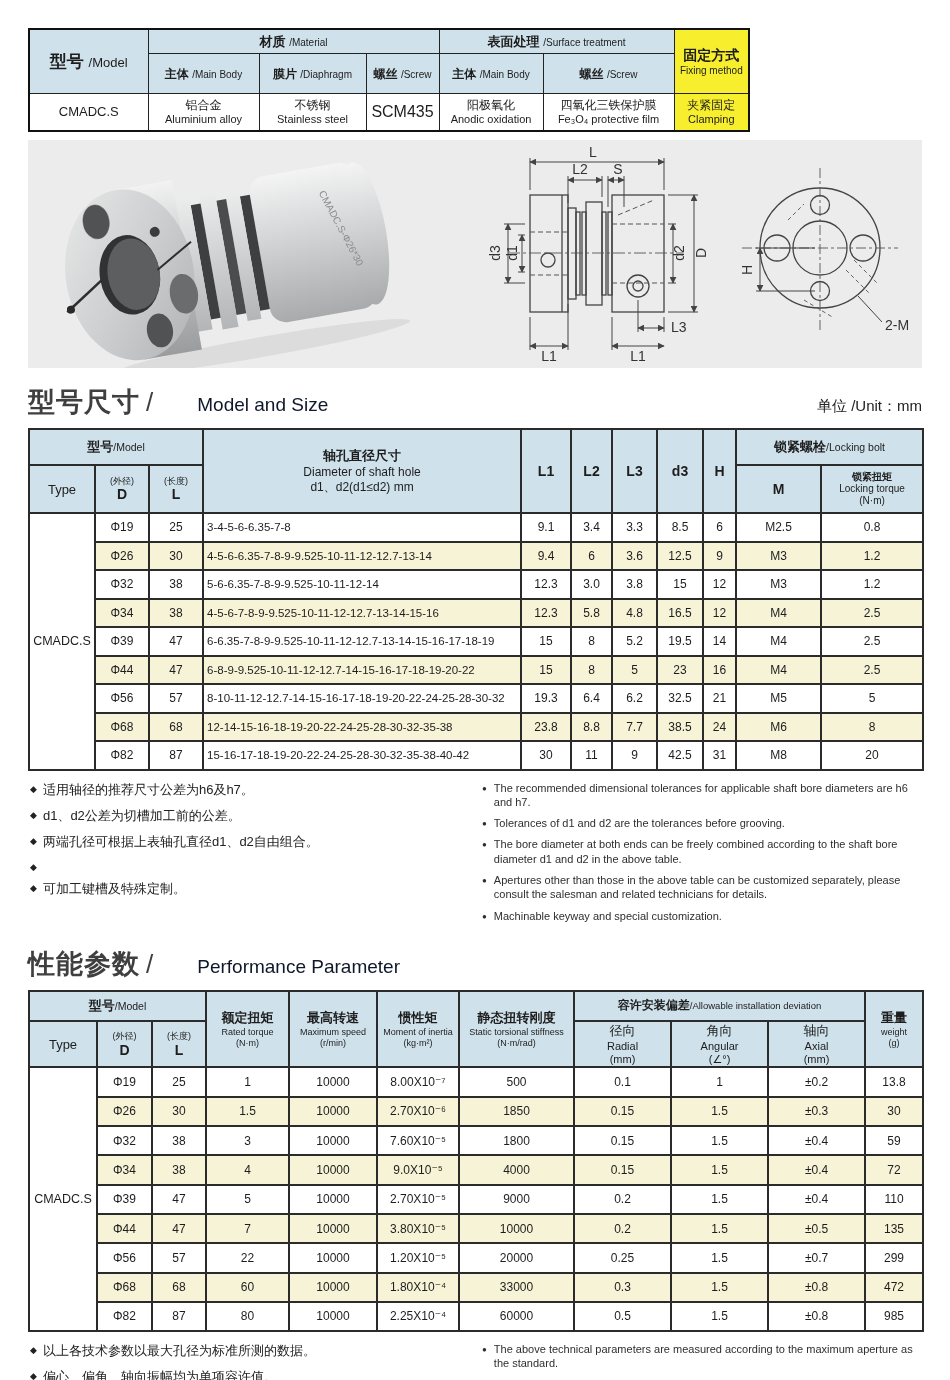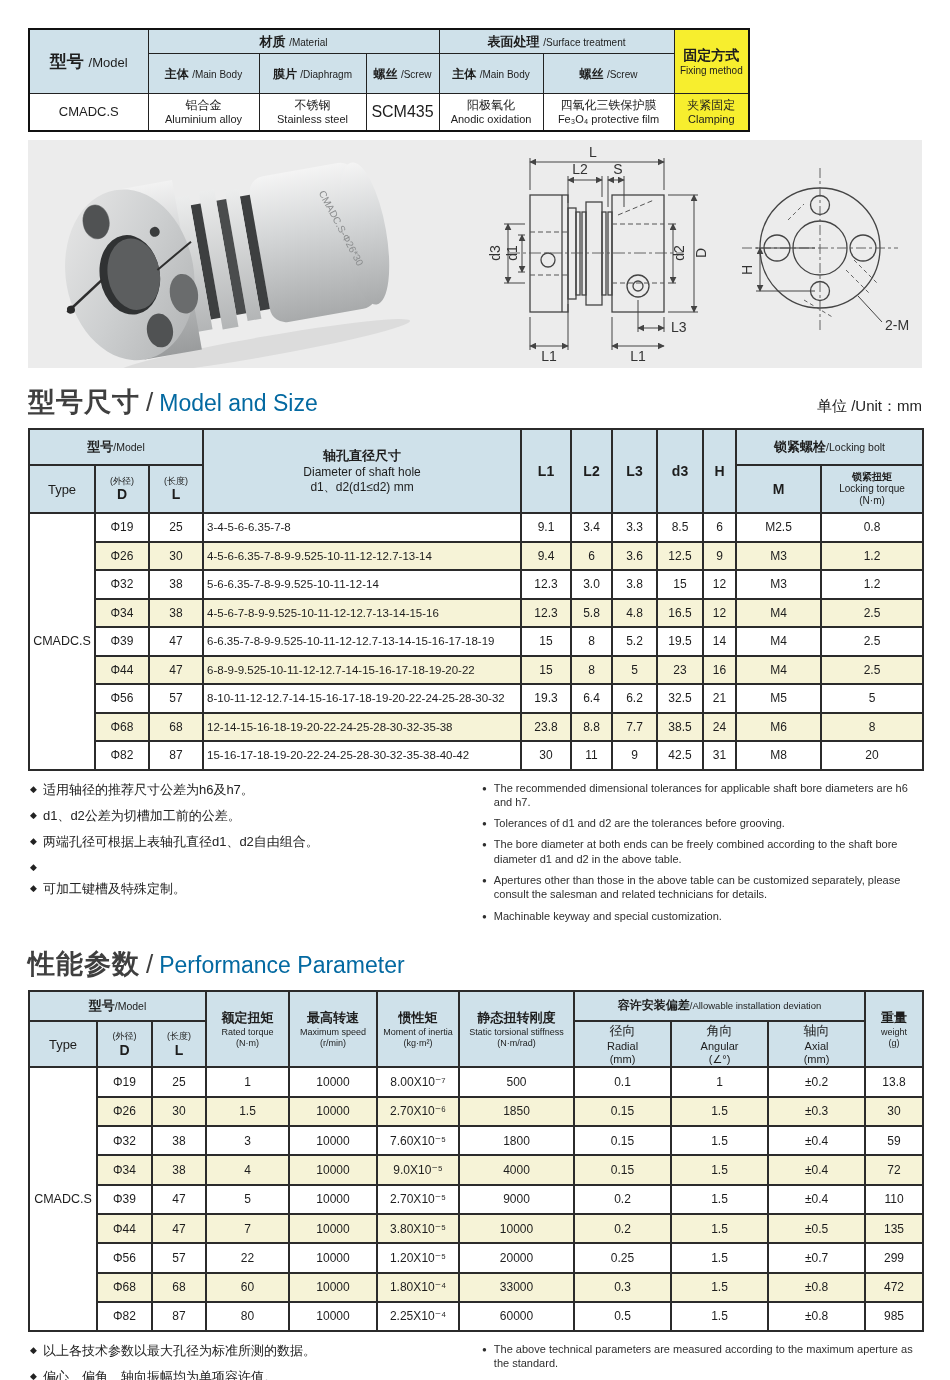--- a/index.html
+++ b/index.html
@@ -24,21 +24,21 @@
   .yellow { background:#f7ee2e !important; }
   .model-cell { font-size:13px; }
 
   
   .band { width:894px; height:228px; background:#ececec; margin-top:8px; display:flex; }
 
   
   .sec-title { width:894px; display:flex; align-items:baseline; margin:16px 0 8px 0; }
   .sec-title .t-zh { font-size:27px; font-weight:bold; color:#3f3f3f; letter-spacing:1px; }
   .sec-title .t-sl { font-size:26px; color:#3f3f3f; font-weight:normal; margin:0 6px; }
-  .sec-title .t-en { font-size:23px; color:#0369a1; }
+  .sec-title .t-en { font-size:19px; color:#0f172a;margin-left:38px; }
   .sec-title .t-unit { margin-left:auto; font-size:15px; color:#222; }
 
   
   .dt { width:894px; border:2px solid #14b8a6; font-size:12px; }
   .dt th,.dt td { border:2px solid #2b2b2b; text-align:center; vertical-align:middle; overflow:hidden; }
   .dt thead th { background:#cfe1ea; font-weight:normal; }
   .dt .hz { font-size:13px; font-weight:bold; display:block; line-height:1.4; }
   .dt .hz-inline { font-size:13px; font-weight:bold; }
   .dt .he { font-size:10.5px; display:block; line-height:1.25; }
   .dt .he-inline { font-size:10.5px; }

